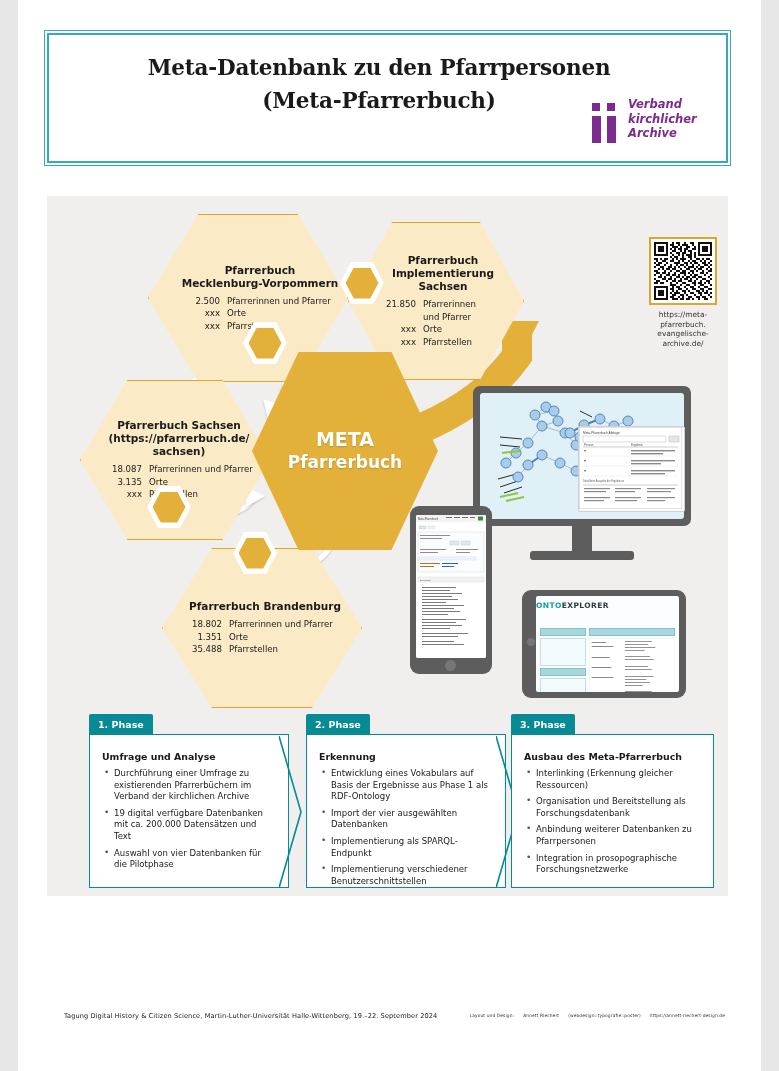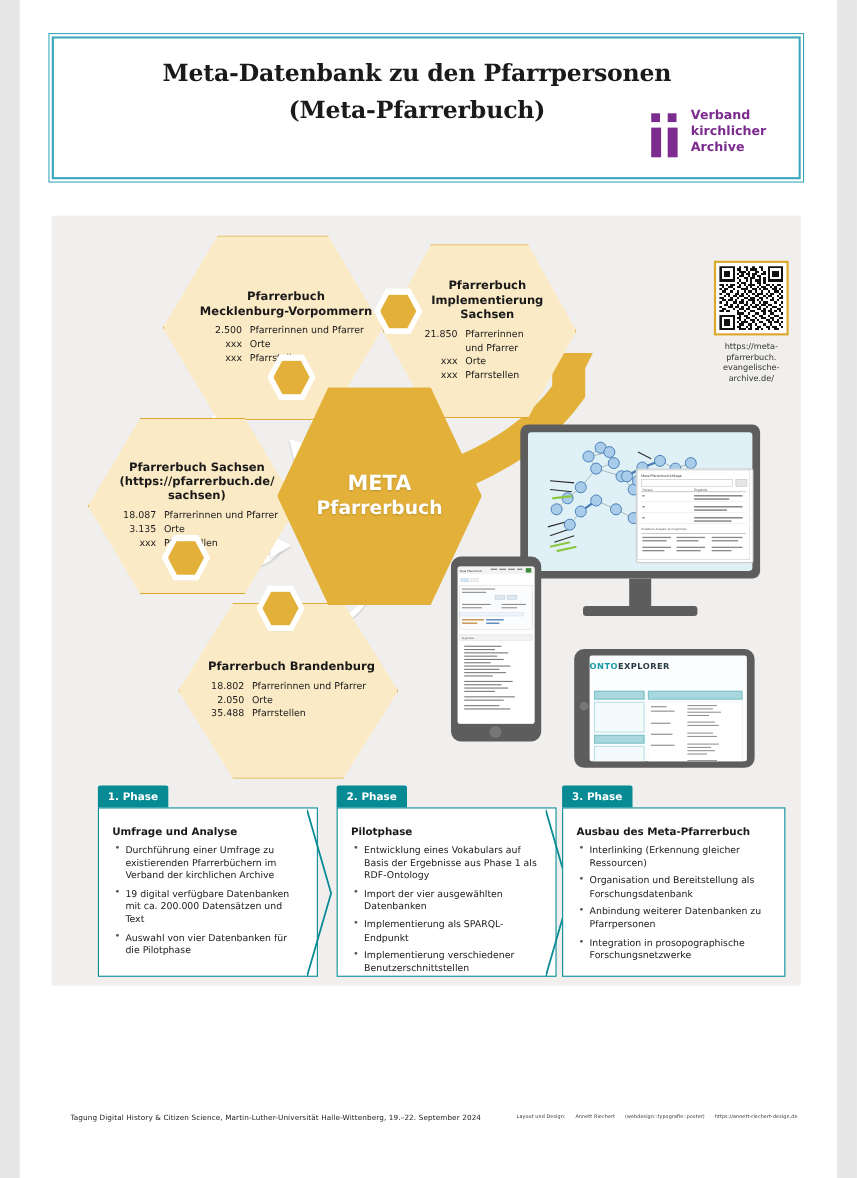--- a/index.html
+++ b/index.html
@@ -42,21 +42,21 @@
   .logo-mark{position:absolute;left:0;top:8px;width:32px;height:40px;}
   .logo-sq{position:absolute;width:8px;height:8px;background:#7b2c8e;}
   .logo-sq.a{left:2px;top:0;}
   .logo-sq.b{left:17px;top:0;}
   .logo-bar{position:absolute;background:#7b2c8e;}
   .logo-bar.c{left:2px;top:13px;width:9px;height:27px;}
   .logo-bar.d{left:17px;top:13px;width:9px;height:27px;}
   .logo-txt{
     position:absolute;left:38px;top:2px;
     font-family:"DejaVu Sans", sans-serif;
-    font-size:11.5px;line-height:14.5px;font-weight:600;color:#7b2c8e;
+    font-size:11.5px;line-height:14.5px;font-weight:600;color:#7b2c8e;font-style:italic;
   }
 
   
   .panel{
     position:absolute;left:29px;top:196px;width:681px;height:700px;
     background:#f0efed;
   }
 
   
   .hex{position:absolute;}
@@ -371,21 +371,21 @@
       <div class="hex-inner" style="padding-left:12px;padding-right:6px;">
         <div class="hex-title">
           <div>Pfarrerbuch Brandenburg</div>
         </div>
         <div class="stats">
           <div class="stat-row">
               <span class="stat-num">18.802</span>
               <span class="stat-lbl">Pfarrerinnen und Pfarrer</span>
             </div>
           <div class="stat-row">
-              <span class="stat-num">2.050</span>
+              <span class="stat-num">1.351</span>
               <span class="stat-lbl">Orte</span>
             </div>
           <div class="stat-row">
               <span class="stat-num">35.488</span>
               <span class="stat-lbl">Pfarrstellen</span>
             </div>
         </div>
       </div>
     </div>
 
@@ -661,21 +661,21 @@
       </ul>
     </div>
     <svg class="arrow-notch" style="left:190px;" width="26" height="152">
       <polyline points="0,0 22,76 0,152" fill="none" stroke="#068a94" stroke-width="1.6"></polyline>
     </svg>
   </div>
 
   <div class="phase" id="phase2">
     <div class="tab">2. Phase</div>
     <div class="body">
-      <h4>Pilotphase</h4>
+      <h4>Erkennung</h4>
       <ul>
         <li>Entwicklung eines Vokabulars auf Basis der Ergebnisse aus Phase 1 als RDF-Ontology</li>
         <li>Import der vier ausgewählten Datenbanken</li>
         <li>Implementierung als SPARQL-Endpunkt</li>
         <li>Implementierung verschiedener Benutzerschnittstellen</li>
       </ul>
     </div>
     <svg class="arrow-notch" style="left:190px;" width="26" height="152">
       <polyline points="0,0 22,76 0,152" fill="none" stroke="#068a94" stroke-width="1.6"></polyline>
     </svg>

